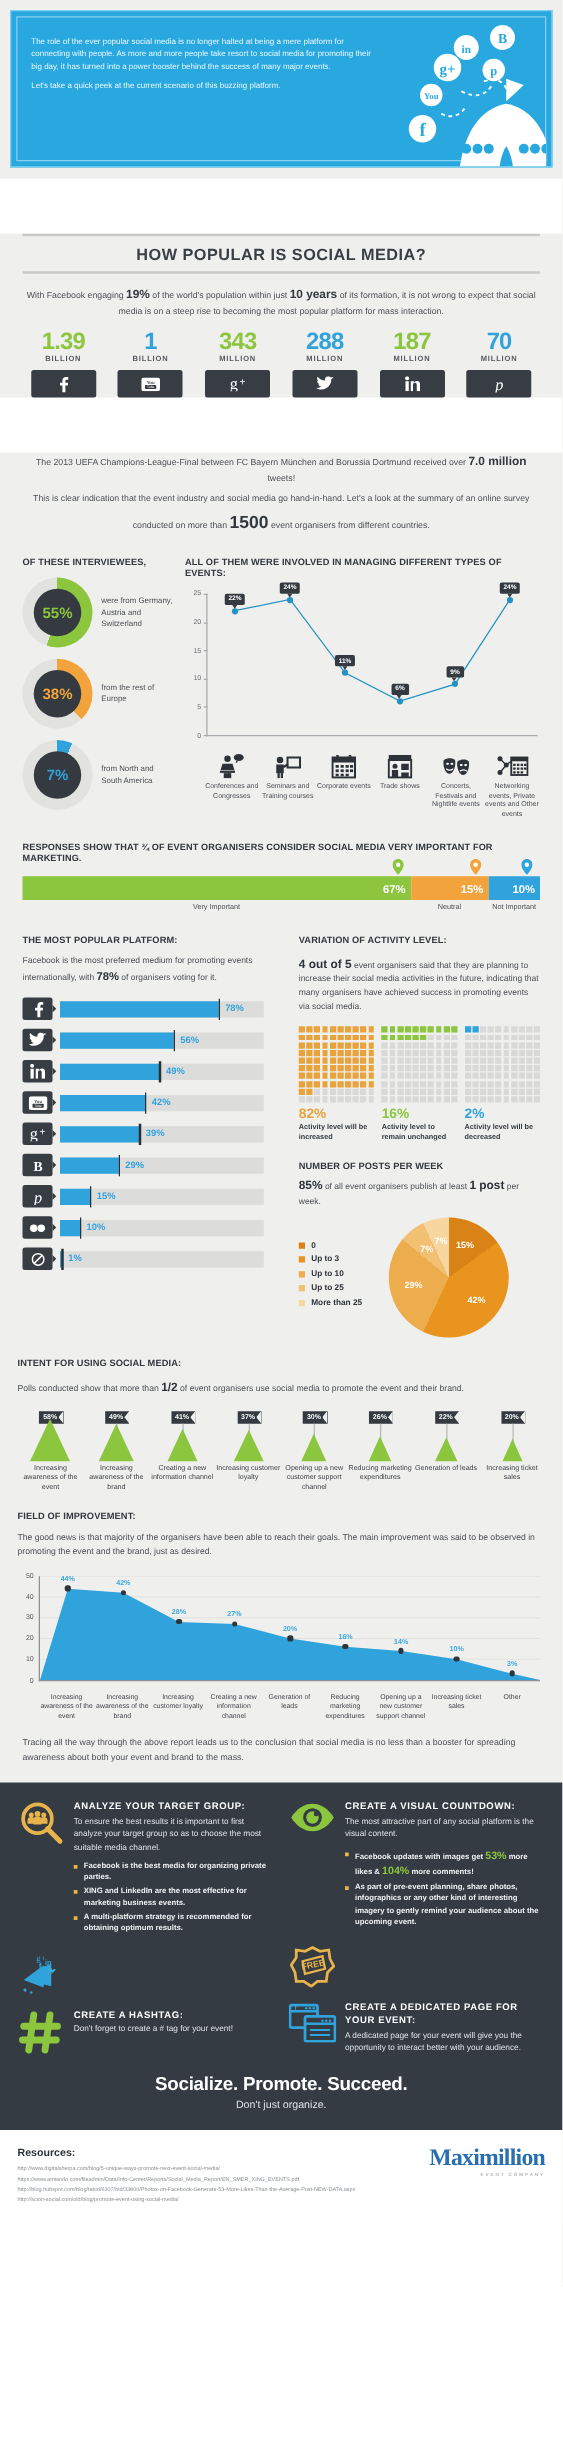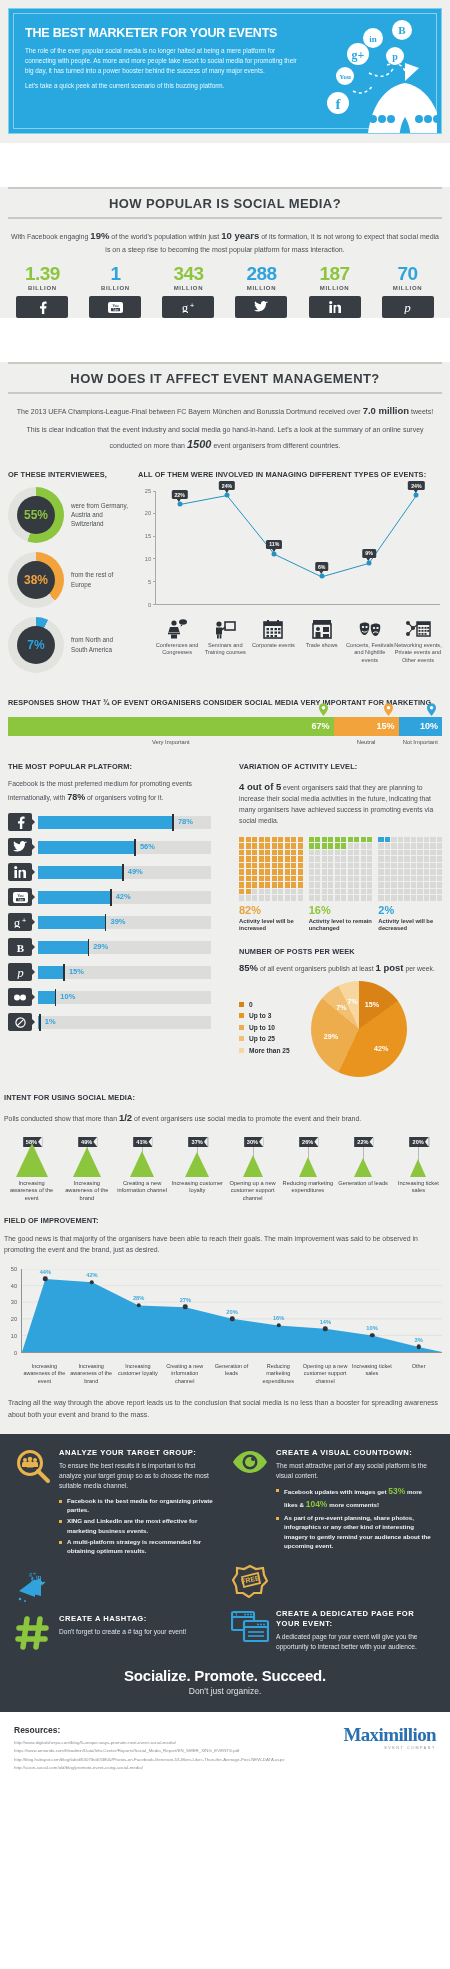--- a/index.html
+++ b/index.html
@@ -15,26 +15,26 @@
   .hero { background:#29a8e0; border:1px solid #7fd0f0; padding:14px 16px 12px 16px; position:relative; overflow:hidden; min-height:126px; }
   .hero-inner { border:1px solid rgba(255,255,255,.45); position:absolute; inset:4px; pointer-events:none; }
   .hero h1 { font-size:30px; font-weight:bold; letter-spacing:-.5px; line-height:1; color:#ffffff; position:relative; z-index:3; }
   .hero h1 .green { color:#8cc63e; }
   .hero h2 { font-size:12.5px; font-weight:bold; color:#ffffff; letter-spacing:-.2px; margin-top:3px; position:relative; z-index:3; }
   .hero p { font-size:6.4px; line-height:1.55; color:#eaf8ff; margin-top:6px; width:68%; position:relative; z-index:3; }
   .hero p.second { margin-top:5px; }
   .hero-art { position:absolute; right:4px; top:4px; bottom:4px; width:150px; z-index:2; }
 
   
-  .band { background:#efefed; padding:0 4px;margin-top:44px; }
+  .band { background:#efefed; padding:0 14px;margin-top:44px; }
   .sec-title { text-align:center; font-size:13px; font-weight:bold; color:#3a3f45; letter-spacing:.4px;
     border-top:2px solid #c9c9c5; border-bottom:2px solid #c9c9c5; padding:7px 0 6px; margin:10px 4px 9px; }
   .lead { font-size:7px; line-height:1.65; color:#4b4f55; text-align:center; padding:0 6px; }
   .lead b { font-size:9.5px; color:#33383e; }
-  .lead.small b { font-size:11px;font-style:italic; }
+  .lead.small b { font-size:14px; }
 
   
   .stats { display:flex; justify-content:space-between; margin:9px 2px 0; }
   .stat { width:16.6%; text-align:center; }
   .stat .num { font-size:19px; font-weight:bold; line-height:1; letter-spacing:-.6px; }
   .stat .unit { font-size:6px; font-weight:bold; color:#55595f; letter-spacing:.7px; margin-top:2px; }
   .stat .chip { margin:5px auto 0; width:52px; height:22px; background:#373d43; border-radius:2px;
     display:flex; align-items:center; justify-content:center; color:#fff; }
   .stat .chip svg { display:block; }
 
@@ -182,21 +182,20 @@
         <path d="M112 130 C112 112 118 104 118 104 C118 104 124 112 124 130 Z" fill="#29a8e0"></path>
         <g fill="#29a8e0">
           <circle cx="86" cy="106" r="4"></circle>
             <circle cx="95" cy="106" r="4"></circle>
             <circle cx="104" cy="106" r="4"></circle>
           <circle cx="132" cy="106" r="4"></circle>
             <circle cx="141" cy="106" r="4"></circle>
             <circle cx="150" cy="106" r="4"></circle>
         </g>
       </svg>
-      <h2>THE BEST MARKETER FOR YOUR EVENTS</h2>
       <p>The role of the ever popular social media is no longer halted at being a mere platform for connecting with people. As more and more people take resort to social media for promoting their big day, it has turned into a power booster behind the success of many major events.</p>
       <p class="second">Let's take a quick peek at the current scenario of this buzzing platform.</p>
     </div>
   </div>
 
   <div class="band">
     <div class="sec-title">HOW POPULAR IS SOCIAL MEDIA?</div>
     <p class="lead">
       <span>With Facebook engaging </span><b>19%</b><span> of the world's population within just </span><b>10 years</b><span> of its formation, it is not wrong to expect that social media is on a steep rise to becoming the most popular platform for mass interaction.</span>
     </p>
@@ -258,21 +257,20 @@
    <div class="chip">
             <svg width="11" height="13" viewBox="0 0 11 13">
               <text x="5.5" y="11" font-size="13" fill="currentColor" font-family="Liberation Serif,serif" text-anchor="middle" font-style="italic">p</text>
             </svg>
           </div>
  </div>
       </div>
   </div>
 
   <div class="band">
-    <div class="sec-title">HOW DOES IT AFFECT EVENT MANAGEMENT?</div>
     <p class="lead">
       <span>The 2013 UEFA Champions-League-Final between FC Bayern München and Borussia Dortmund received over </span><b>7.0 million</b><span> tweets!</span>
     </p>
     <p class="lead small" style="margin-top:5px">
       <span>This is clear indication that the event industry and social media go hand-in-hand. Let's a look at the summary of an online survey conducted on more than </span><b>1500</b><span> event organisers from different countries.</span>
     </p>
 
     <div class="twocol">
       <div class="col-left">
         <div class="subhead">OF THESE INTERVIEWEES,</div>

